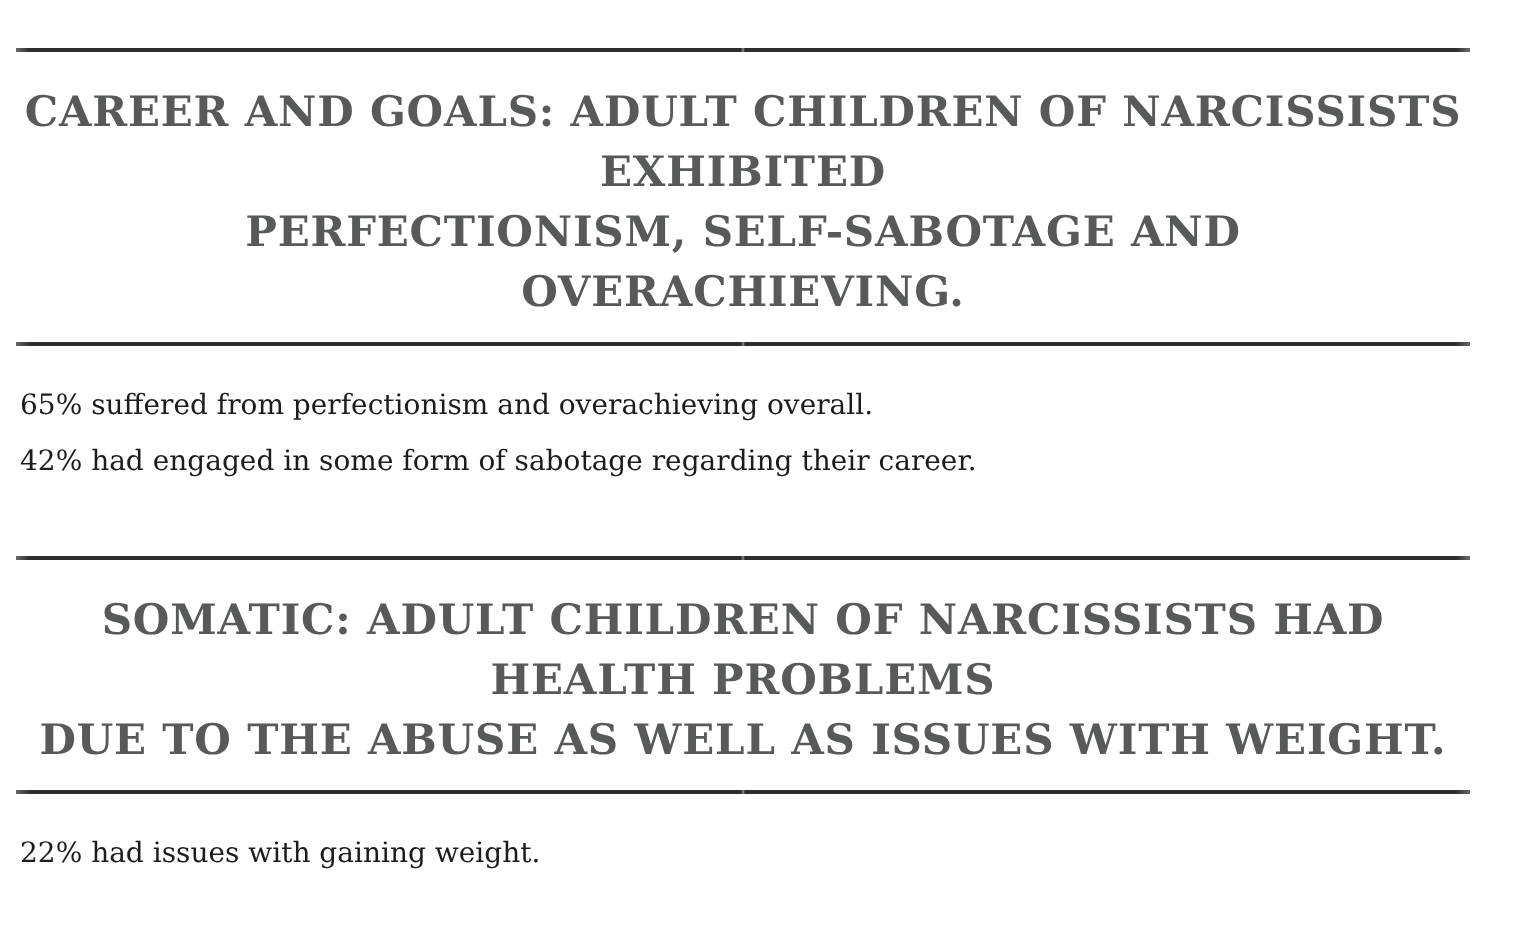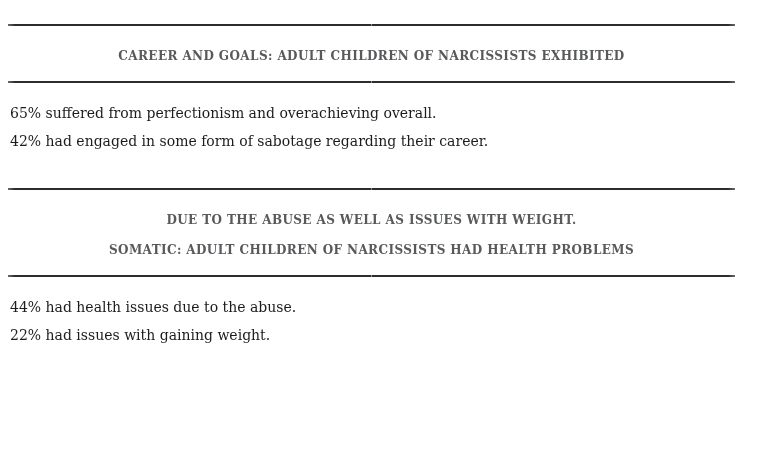--- a/index.html
+++ b/index.html
@@ -27,21 +27,21 @@
       #6a6a6a 0px, #2d2d2d 7px,
       #2d2d2d calc(50% - 1px), #8a8a8a 50%, #2d2d2d calc(50% + 1px),
       #2d2d2d calc(100% - 7px), #6a6a6a 100%
     );
   }
   .heading {
     margin: 15px 0 10px 0;
     text-align: center;
     color: #58595b;
     font-weight: bold;
-    font-size: 12px;
+    font-size: 21px;
     line-height: 30px;
     letter-spacing: 0.4px;
   }
   .stats {
     margin: 16px 0 33px 0;
     color: #1c1c1c;
     font-size: 14px;
     line-height: 28px;
     padding-left: 2px;
   }
@@ -51,36 +51,36 @@
 </style>
 </head>
 <body>
 
 <div class="doc">
 
   <div class="rule"></div>
 
   <div class="heading">
     <div>CAREER AND GOALS: ADULT CHILDREN OF NARCISSISTS EXHIBITED</div>
+    <div>PERFECTIONISM, SELF-SABOTAGE AND OVERACHIEVING.</div>
   </div>
 
   <div class="rule"></div>
 
   <div class="stats">
     <div class="stat">65% suffered from perfectionism and overachieving overall.</div>
     <div class="stat">42% had engaged in some form of sabotage regarding their career.</div>
   </div>
 
   <div class="rule"></div>
 
   <div class="heading">
+    <div>SOMATIC: ADULT CHILDREN OF NARCISSISTS HAD HEALTH PROBLEMS</div>
     <div>DUE TO THE ABUSE AS WELL AS ISSUES WITH WEIGHT.</div>
-    <div>SOMATIC: ADULT CHILDREN OF NARCISSISTS HAD HEALTH PROBLEMS</div>
   </div>
 
   <div class="rule"></div>
 
   <div class="stats">
-    <div class="stat">44% had health issues due to the abuse.</div>
     <div class="stat">22% had issues with gaining weight.</div>
   </div>
 
 </div>
 
 </body></html>

